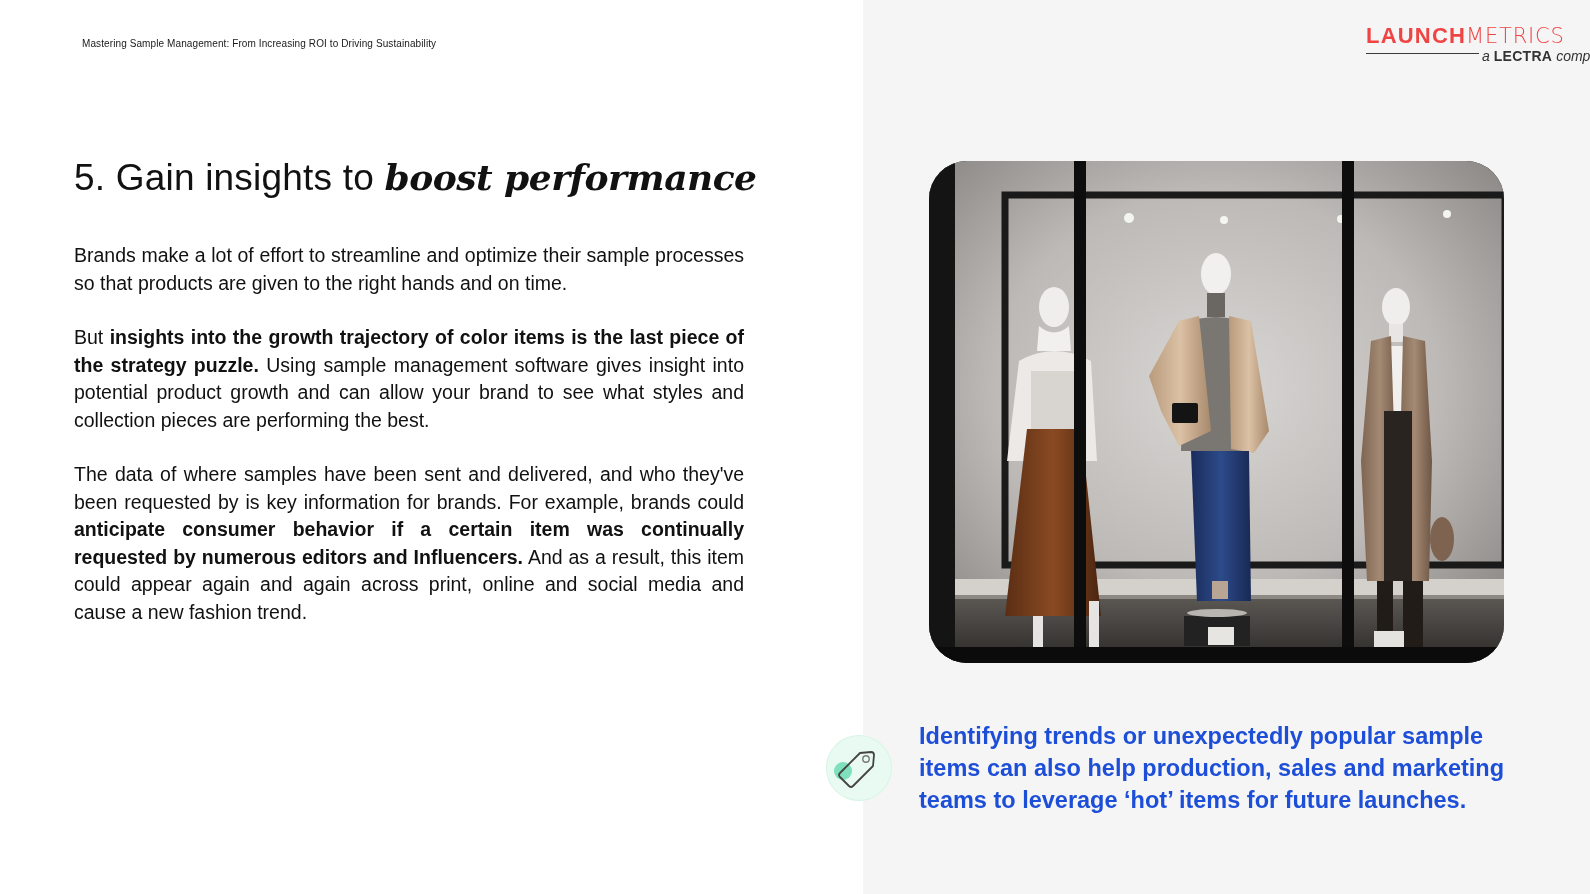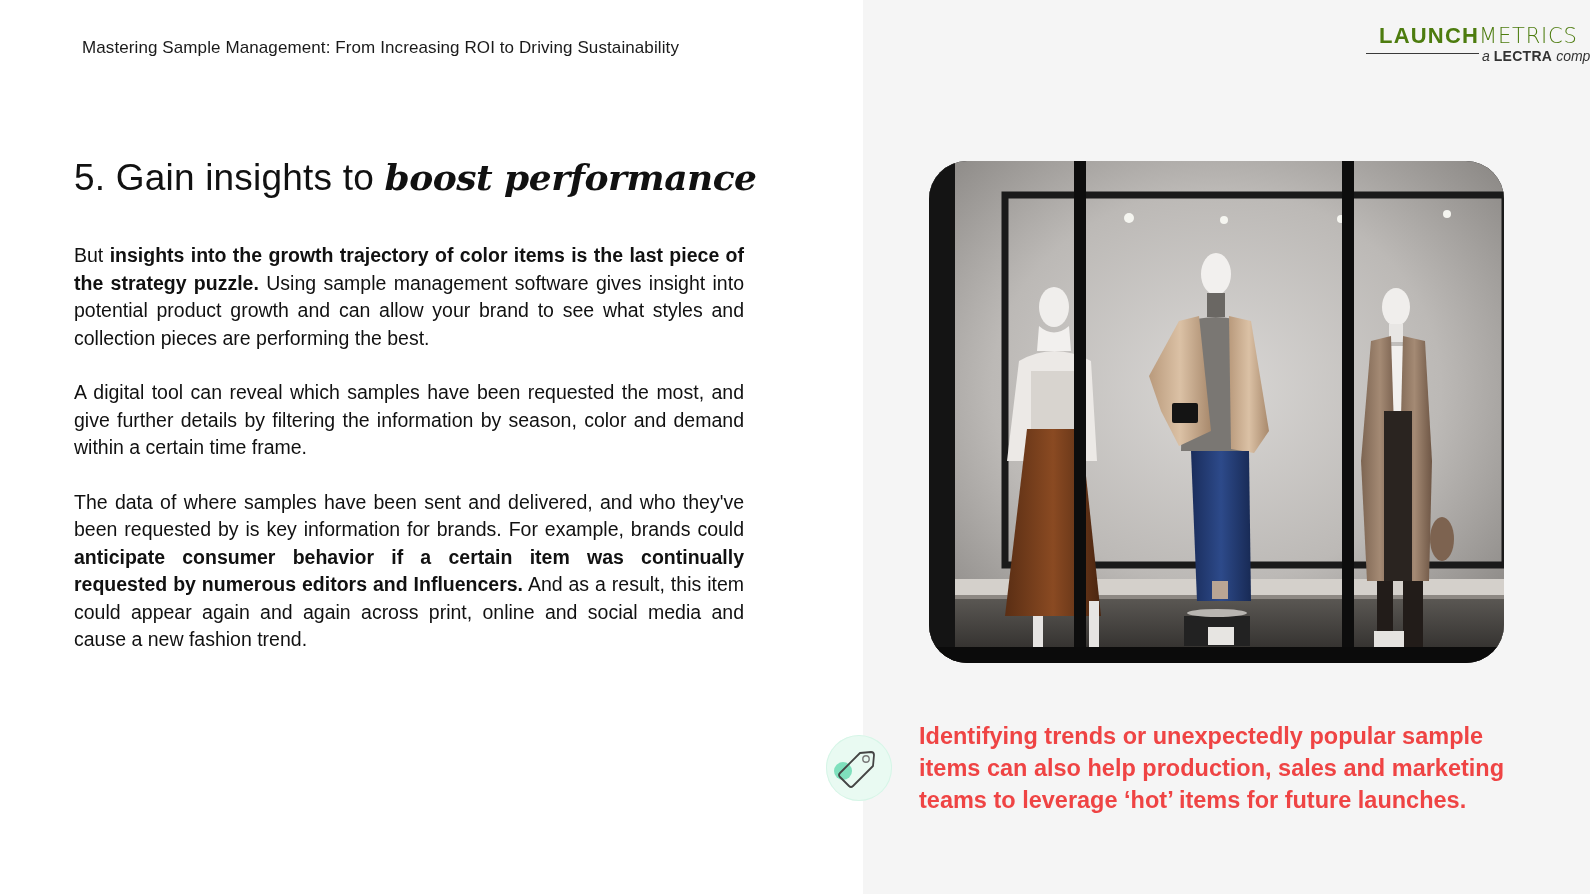--- a/index.html
+++ b/index.html
@@ -8,29 +8,29 @@
     background:#ffffff;
     font-family:"Liberation Sans", "DejaVu Sans", sans-serif;
     color:#111111;
   }
   .right-panel {
     position:absolute; left:863px; top:0; width:727px; height:894px;
     background:#f5f5f5;
   }
   .doc-header {
     position:absolute; left:82px; top:38px;
-    font-size:17px; letter-spacing:0.1px; color:#1a1a1a;
+    font-size:10px; letter-spacing:0.1px; color:#1a1a1a;
     white-space:nowrap;
   }
   .logo {
     position:absolute; left:1366px; top:24px; width:192px; height:36px;
   }
   .logo .wordmark {
     position:absolute; left:0; top:0; white-space:nowrap;
-    font-size:22px; line-height:24px; letter-spacing:1.2px; color:#4d7c0f;margin-left:13px;
+    font-size:22px; line-height:24px; letter-spacing:1.2px; color:#ef4444;
   }
   .logo .wordmark .strong { font-weight:900; }
   .logo .wordmark .light { font-weight:300; font-family:"DejaVu Sans", sans-serif; font-size:21px; letter-spacing:0.8px; }
   .logo .rule {
     position:absolute; left:0; top:29px; width:113px; height:1px; background:#3a3a3a;
   }
   .logo .sub {
     position:absolute; left:116px; top:24px; font-size:14px; font-style:italic; color:#333; white-space:nowrap;
   }
   .logo .sub b { font-style:normal; font-weight:700; letter-spacing:0.3px; }
@@ -59,43 +59,43 @@
   .photo svg { display:block; }
 
   .tag-badge {
     position:absolute; left:826px; top:735px; width:66px; height:66px;
     border-radius:50%; background:#e9faf2; box-shadow:0 0 0 1px #d6f5e7 inset;
   }
   .tag-badge svg { position:absolute; left:0; top:0; }
 
   .caption {
     position:absolute; left:919px; top:720px; width:600px;
-    font-size:23.5px; line-height:32px; font-weight:700; color:#ef4444;
+    font-size:23.5px; line-height:32px; font-weight:700; color:#1d4ed8;
   }
 </style>
 </head>
 <body>
 
 <div class="right-panel"></div>
 
 <div class="doc-header">Mastering Sample Management: From Increasing ROI to Driving Sustainability</div>
 
 <div class="logo">
   <div class="wordmark"><span class="strong">LAUNCH</span><span class="light">METRICS</span></div>
   <div class="rule"></div>
   <div class="sub"><span>a </span><b>LECTRA</b><span> company</span></div>
 </div>
 
 <h1 class="heading" style="margin:0;text-align:right;">
   <span class="plain">5. Gain insights to </span><span class="fancy">boost performance</span>
 </h1>
 
 <div class="body-text">
+  <p><span>Brands make a lot of effort to streamline and optimize their sample processes so that products are given to the right hands and on time.</span></p>
   <p><span>But </span><b>insights into the growth trajectory of color items is the last piece of the strategy puzzle.</b><span> Using sample management software gives insight into potential product growth and can allow your brand to see what styles and collection pieces are performing the best.</span></p>
-  <p><span>A digital tool can reveal which samples have been requested the most, and give further details by filtering the information by season, color and demand within a certain time frame.</span></p>
   <p><span>The data of where samples have been sent and delivered, and who they've been requested by is key information for brands. For example, brands could </span><b>anticipate consumer behavior if a certain item was continually requested by numerous editors and Influencers.</b><span> And as a result, this item could appear again and again across print, online and social media and cause a new fashion trend.</span></p>
 </div>
 
 <div class="photo" role="img" aria-label="Store window display with three mannequins wearing a white sweater with brown skirt, a beige blazer with blue wide-leg jeans and black handbag, and a long camel coat with dark trousers">
   <svg width="575" height="502" viewBox="0 0 575 502" xmlns="http://www.w3.org/2000/svg">
     <defs>
       <radialGradient id="wallGlow" cx="0.5" cy="0.45" r="0.65">
         <stop offset="0" stop-color="#d9d7d5"></stop>
         <stop offset="0.6" stop-color="#bcb9b6"></stop>
         <stop offset="1" stop-color="#8d8a87"></stop>

